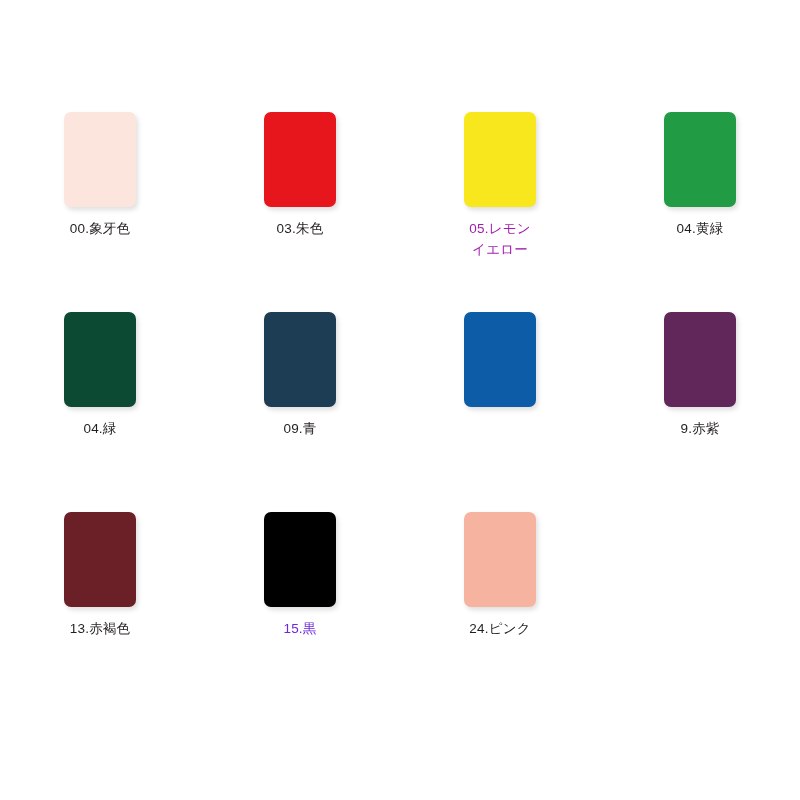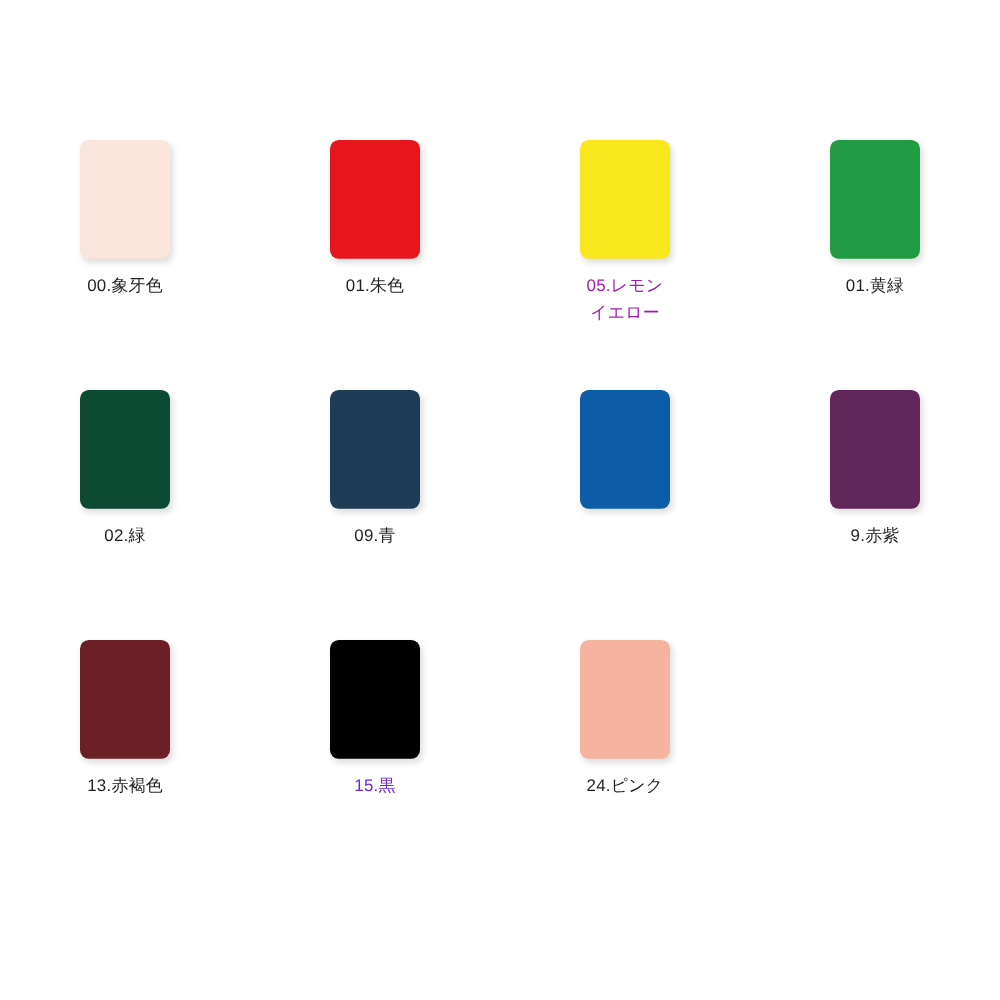--- a/index.html
+++ b/index.html
@@ -87,43 +87,43 @@
         <div class="chip" style="background-color: rgb(251, 229, 220);"></div>
       </div>
       <div class="caption" style="color: rgb(35, 31, 32);">00.象牙色</div>
     </div>
 
 
     <div class="cell">
       <div class="chip-wrap">
         <div class="chip" style="background-color: rgb(231, 22, 28);"></div>
       </div>
-      <div class="caption" style="color: rgb(35, 31, 32);">01.朱色</div>
+      <div class="caption" style="color: rgb(35, 31, 32);">03.朱色</div>
     </div>
 
     <div class="cell">
       <div class="chip-wrap">
         <div class="chip" style="background-color: rgb(248, 231, 28);"></div>
       </div>
       <div class="caption" style="color: #a21caf;">05.レモン
 イエロー</div>
     </div>
 
     <div class="cell">
       <div class="chip-wrap">
         <div class="chip" style="background-color: rgb(33, 156, 69);"></div>
       </div>
-      <div class="caption" style="color: rgb(35, 31, 32);">01.黄緑</div>
+      <div class="caption" style="color: rgb(35, 31, 32);">04.黄緑</div>
     </div>
 
     <div class="cell">
       <div class="chip-wrap">
         <div class="chip" style="background-color: rgb(13, 74, 52);"></div>
       </div>
-      <div class="caption" style="color: rgb(35, 31, 32);">02.緑</div>
+      <div class="caption" style="color: rgb(35, 31, 32);">04.緑</div>
     </div>
 
     <div class="cell">
       <div class="chip-wrap">
         <div class="chip" style="background-color: rgb(29, 61, 85);"></div>
       </div>
       <div class="caption" style="color: rgb(35, 31, 32);">09.青</div>
     </div>
 
     <div class="cell">

